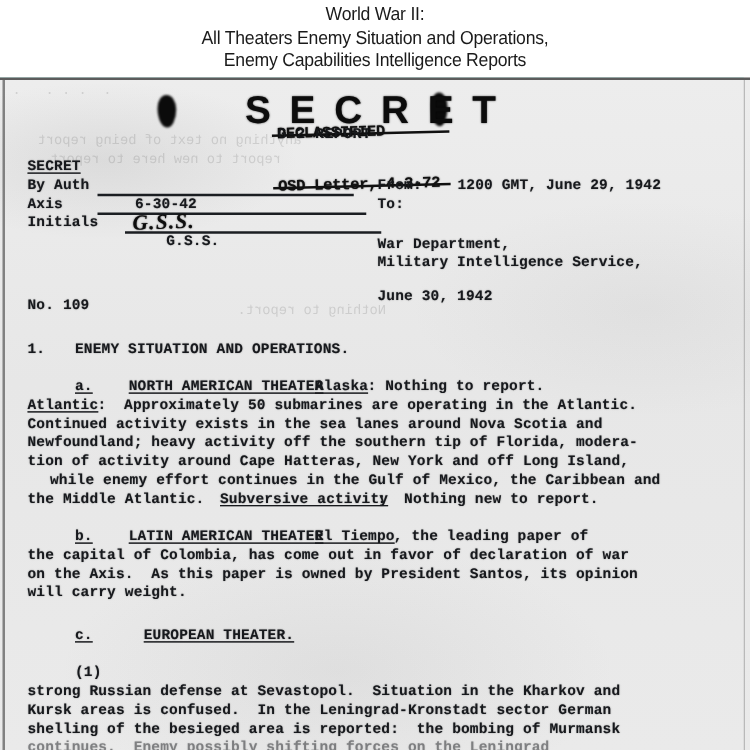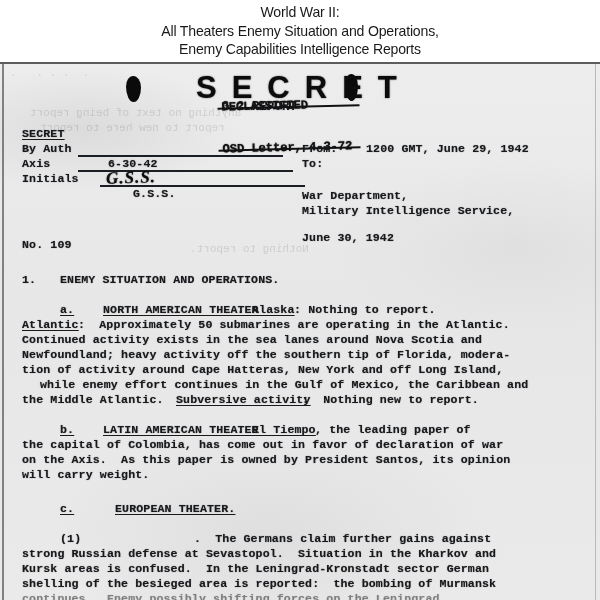--- a/index.html
+++ b/index.html
@@ -274,21 +274,20 @@
       <div class="tw u" style="left:252px; top:358px;">El Tiempo</div>
       <div class="tw" style="left:315px; top:358px;">, the leading paper of</div>
       <div class="tw" style="left:22px; top:373px;">the capital of Colombia, has come out in favor of declaration of war</div>
       <div class="tw" style="left:22px; top:388px;text-align:right;">on the Axis.  As this paper is owned by President Santos, its opinion</div>
       <div class="tw" style="left:22px; top:403px;">will carry weight.</div>
 
       <div class="tw u" style="left:60px; top:437px;">c.</div>
       <div class="tw u" style="left:115px; top:437px;">EUROPEAN THEATER.</div>
 
       <div class="tw" style="left:60px; top:467px;">(1)</div>
-      <div class="tw" style="left:194px; top:467px;">.  The Germans claim further gains against</div>
       <div class="tw" style="left:22px; top:482px;">strong Russian defense at Sevastopol.  Situation in the Kharkov and</div>
       <div class="tw" style="left:22px; top:497px;">Kursk areas is confused.  In the Leningrad-Kronstadt sector German</div>
       <div class="tw" style="left:22px; top:512px;">shelling of the besieged area is reported:  the bombing of Murmansk</div>
 
       <div class="tw" style="left:22px; top:527px; opacity:0.5;">continues.  Enemy possibly shifting forces on the Leningrad</div>
 
     </div>
   </div>
 
 </div>

